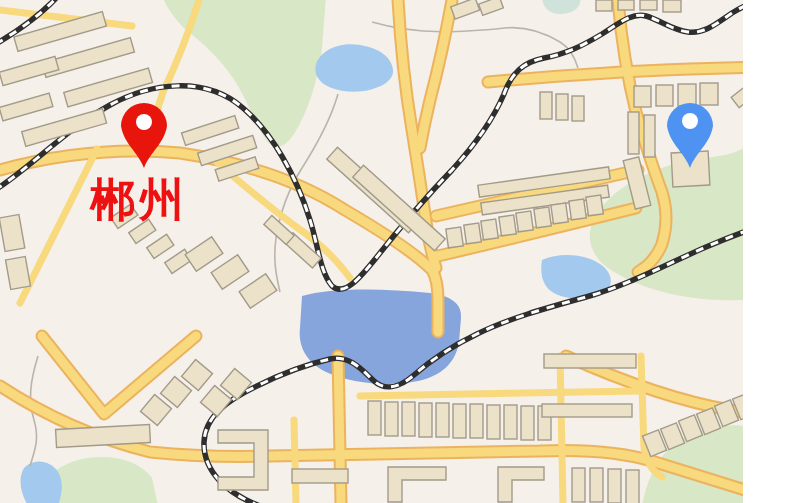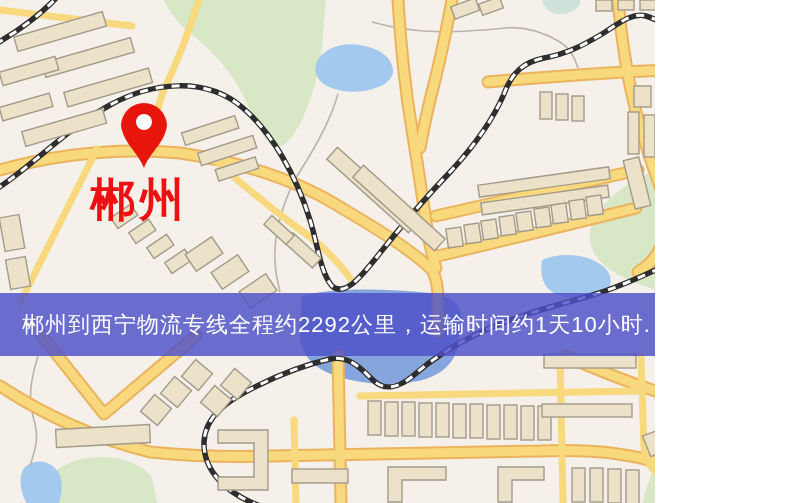--- a/index.html
+++ b/index.html
@@ -1,17 +1,17 @@
 <!DOCTYPE html>
 <html><head>
 <meta charset="utf-8">
 <style>
   html,body{margin:0;padding:0;}
   body{font-family:"Liberation Sans","DejaVu Sans",sans-serif;}
-  .stage{position:relative;width:655px;height:503px;overflow:hidden;background:#f5f0e9;}
+  .stage{position:relative;width:743px;height:503px;overflow:hidden;background:#f5f0e9;}
   .stage svg{position:absolute;left:0;top:0;}
   .pin-label{position:absolute;font-weight:bold;line-height:1;white-space:nowrap;
              text-shadow:0 0 1px rgba(255,255,255,.35);}
   .origin-label{left:90px;top:177px;font-size:45px;letter-spacing:4px;}
   .dest-label{left:644px;top:182px;font-size:41px;letter-spacing:12px;}
   .banner{position:absolute;left:0;top:293px;width:800px;height:63px;
           display:flex;align-items:center;box-sizing:border-box;padding-left:22px;}
   .banner span{font-size:22px;letter-spacing:1px;white-space:nowrap;}
 </style>
 </head>
@@ -208,17 +208,14 @@
       <circle cx="144" cy="122" r="8" fill="#ffffff"></circle>
     </g>
     <g>
       <path d="M690,168 C684,152 670,144 667,126 A23,23 0 1 1 713,126 C710,144 696,152 690,168 Z" fill="#4f93f2"></path>
       <circle cx="690" cy="121" r="8" fill="#ffffff"></circle>
     </g>
   </svg>
 
   <div class="pin-label origin-label" style="color: rgb(238, 17, 17);">郴州</div>
 
-  <div class="banner" style="background-color: rgba(77, 79, 200, 0.82);">
-    <span style="color: rgb(255, 255, 255);">郴州到西宁物流专线全程约2292公里，运输时间约1天10小时.</span>
-  </div>
 
 </div>
 
 </body></html>

